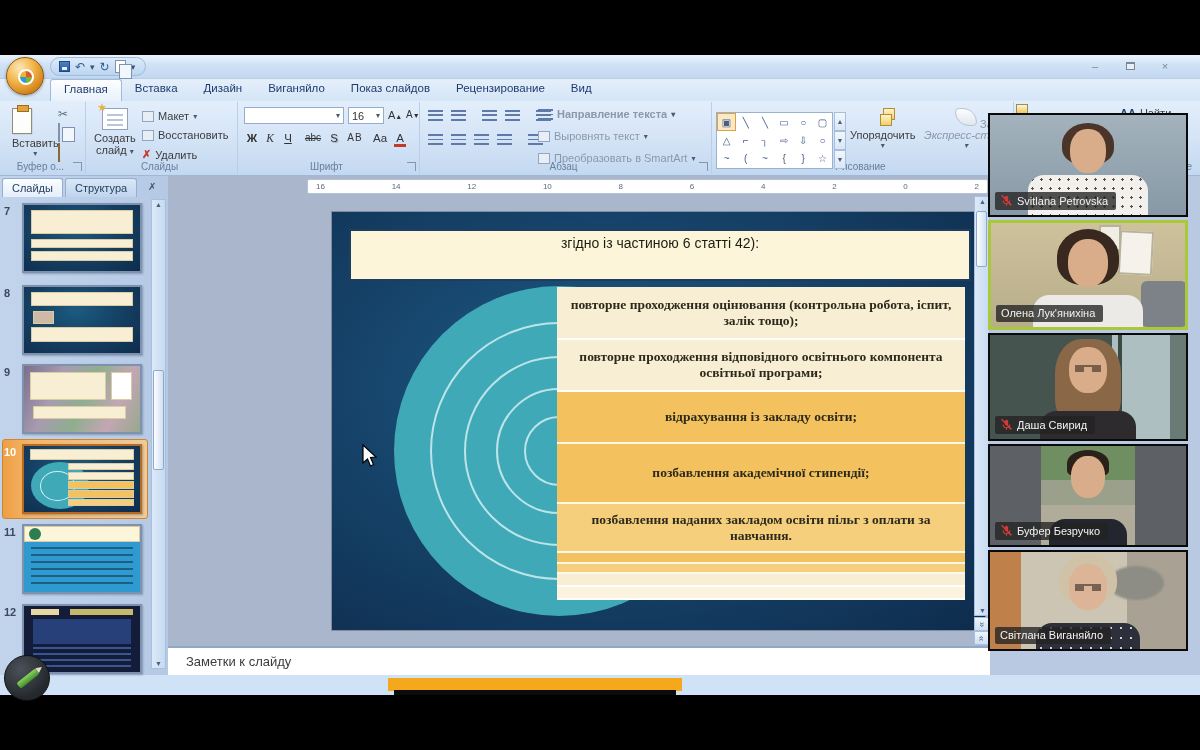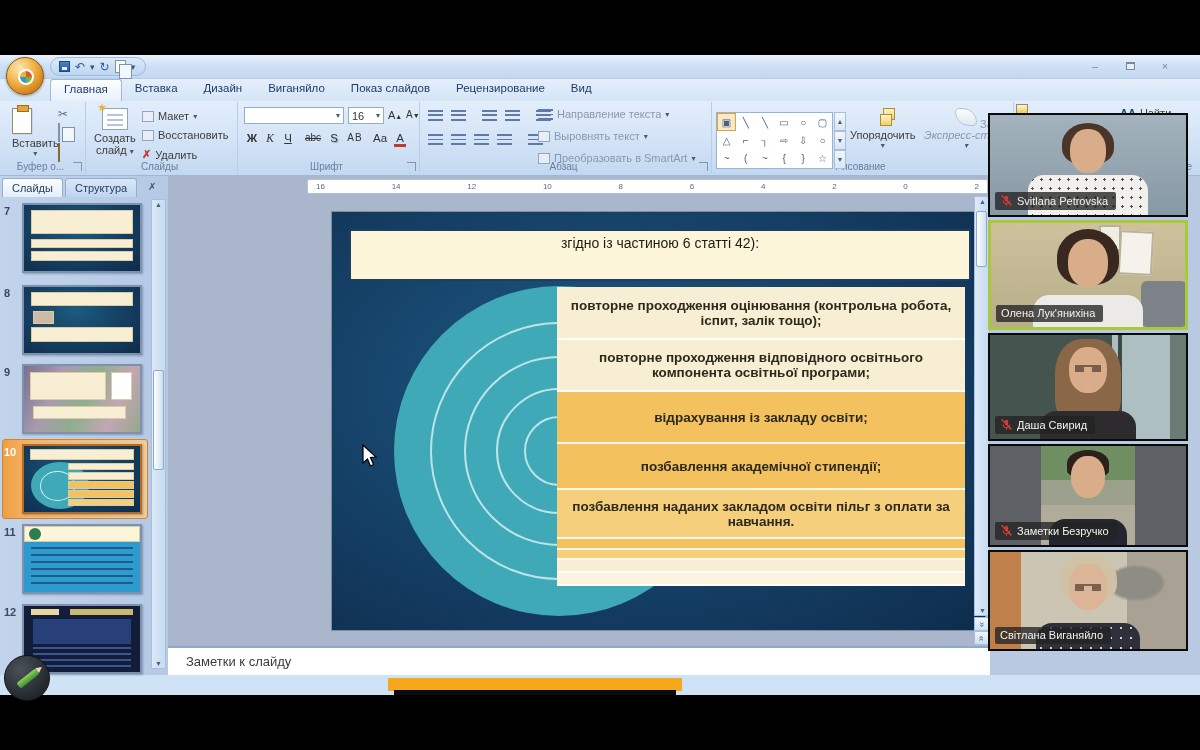--- a/index.html
+++ b/index.html
@@ -108,21 +108,21 @@
      background:radial-gradient(ellipse at 42% 42%,#1e5d86,#16436a 48%,#0e2c4c 100%);
      border:1px solid #7e8da0;overflow:hidden;font-family:"Liberation Serif",serif;}
   .teal-circle{position:absolute;left:62px;top:74px;width:330px;height:330px;border-radius:50%;background:#3fa9b8;}
   .ring{position:absolute;border-radius:50%;border:2px solid rgba(230,248,250,.75);}
   .slide-title{position:absolute;left:17px;top:17px;width:622px;height:52px;background:#fdf5da;
      border:2px solid #1d3e5e;color:#1c1c12;text-align:center;padding-top:4px;}
   .slide-title .l1{font-weight:bold;font-size:15px;}
   .slide-title .l2{font-size:14px;}
   .rows{position:absolute;left:225px;top:75px;width:408px;}
   .srow{width:100%;border-bottom:2px solid rgba(255,255,255,.85);display:flex;align-items:center;justify-content:center;
-     text-align:center;font-size:13.5px;font-weight:bold;color:#2c2a1d;padding:2px 10px;font-family:Liberation Sans, sans-serif;}
+     text-align:center;font-size:13.5px;font-weight:bold;color:#2c2a1d;padding:2px 10px;font-family:Liberation Serif, serif;}
   .bg-cream{background:#f8eed3;} .bg-orange{background:#f3c15e;} .bg-orange-l{background:#f6cf7d;} .bg-cream-l{background:#fbf3dd;}
 
   
   .notes-bar{position:absolute;left:168px;top:470px;width:822px;height:29px;background:#fff;border-top:2px solid #8fa8c8;}
   .notes-text{position:absolute;left:18px;top:6px;font-size:13px;color:#3b3b3b;}
 
   
   .vc-panel{position:absolute;left:988px;top:113px;width:200px;height:538px;z-index:60;}
   .vc-tile{position:absolute;left:0;width:200px;height:104px;background:#111;border:2px solid #0a0a0a;overflow:hidden;}
   .vc-tile.active{border:3px solid #a9c83b;}
@@ -253,21 +253,21 @@
           <span class="para-ic"></span>
           <span class="para-ic" style="margin-left:8px;"></span>
         </div>
         <div class="abs" style="left:8px;top:32px;display:flex;gap:8px;">
           <span class="para-ic"></span>
           <span class="para-ic"></span>
           <span class="para-ic"></span>
           <span class="para-ic"></span>
           <span class="para-ic" style="margin-left:8px;"></span>
         </div>
-        <div class="smallbtn" style="left:118px;top:6px;color:#8a98ac;">
+        <div class="smallbtn" style="left:118px;top:6px;color:#8a98ac;font-weight:bold;">
           <span class="para-ic"></span>
             <span>Направление текста</span>
             <span class="caret">▾</span>
         </div>
         <div class="smallbtn" style="left:118px;top:28px;color:#8a98ac;">
           <span class="mini-ico"></span>
             <span>Выровнять текст</span>
             <span class="caret">▾</span>
         </div>
         <div class="smallbtn" style="left:118px;top:50px;color:#8a98ac;">
@@ -448,21 +448,21 @@
           <div class="ring" style="left:192px;top:204px;width:70px;height:70px;"></div>
 
           <div class="slide-title">
             <div class="l2">згідно із частиною 6 статті 42):</div>
           </div>
 
           <div class="rows">
             <div class="srow bg-cream" style="height:53px;">повторне проходження оцінювання (контрольна робота, іспит, залік тощо);</div>
             <div class="srow bg-cream" style="height:52px;">повторне проходження відповідного освітнього компонента освітньої програми;</div>
             <div class="srow bg-orange" style="height:52px;">відрахування із закладу освіти;</div>
-            <div class="srow bg-orange" style="height:46px;">позбавлення академічної стипендії;</div>
+            <div class="srow bg-orange" style="height:60px;">позбавлення академічної стипендії;</div>
             <div class="srow bg-orange-l" style="height:49px;">позбавлення наданих закладом освіти пільг з оплати за навчання.</div>
             <div class="srow bg-orange" style="height:11px;"></div>
             <div class="srow bg-orange-l" style="height:10px;"></div>
             <div class="srow bg-cream" style="height:13px;"></div>
             <div class="srow bg-cream-l" style="height:13px;"></div>
           </div>
         </div>
 
         <div class="editor-scroll">
           <div class="scroll-arrow" style="top:1px;left:1px;">▲</div>
@@ -539,21 +539,21 @@
         <div class="head" style="top:10px;width:34px;height:42px;"></div>
         <div class="torso" style="width:78px;height:28px;background:#23262e;"></div>
       </div>
       <div class="vc-name">
         <svg class="mic-muted" viewBox="0 0 16 16">
             <rect x="6" y="2" width="4" height="7" rx="2" fill="#d23b36"></rect>
             <path d="M4 8a4 4 0 0 0 8 0" stroke="#d23b36" fill="none" stroke-width="1.4"></path>
             <line x1="8" y1="12" x2="8" y2="14.5" stroke="#d23b36" stroke-width="1.4"></line>
             <line x1="2" y1="1.5" x2="14" y2="14" stroke="#d23b36" stroke-width="1.8"></line>
           </svg>
-        <span>Заметки Безручко</span>
+        <span>Буфер Безручко</span>
       </div>
     </div>
 
     <div class="vc-tile" style="top:437px;height:101px;">
       <div class="person" style="background:linear-gradient(90deg,#c08049 0 16%,#cdc5b4 16% 70%,#a9a294 70%);">
         <div class="abs" style="left:60%;top:14px;width:56px;height:34px;background:#8d8d85;border-radius:50%;filter:blur(1px);"></div>
         <div class="hair" style="top:2px;width:58px;height:50px;background:#cfc2a6;"></div>
         <div class="head" style="top:12px;width:38px;height:46px;background:#dcb497;"></div>
         <div class="glasses" style="top:32px;"></div>
         <div class="torso" style="width:104px;height:28px;background:#2d2f3a radial-gradient(#cfd2da 1px,transparent 1.3px);background-size:10px 10px;"></div>

